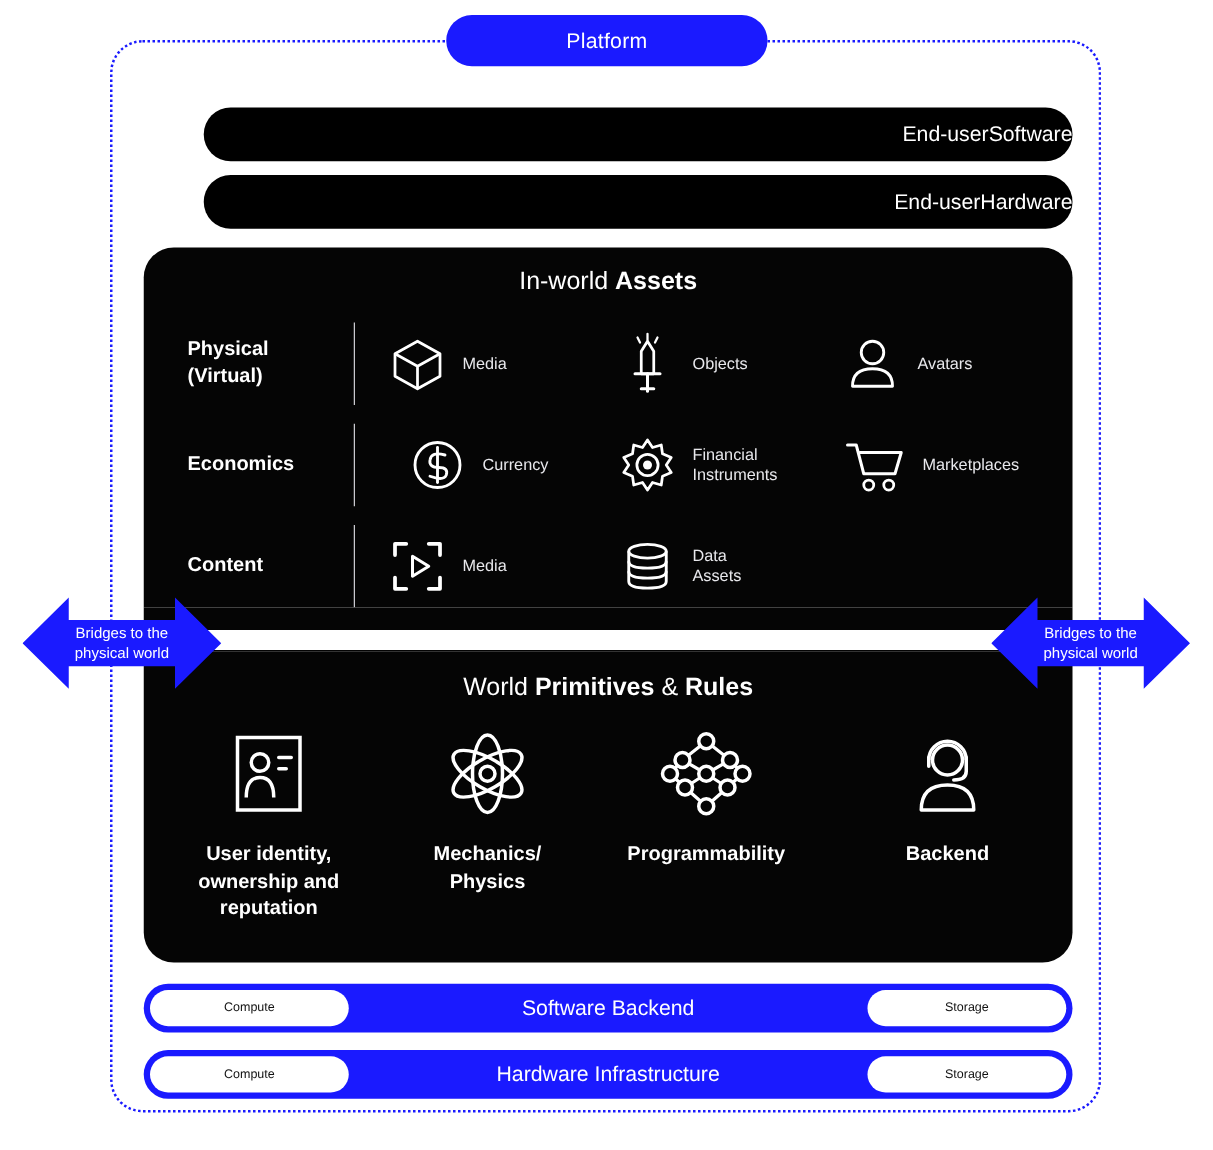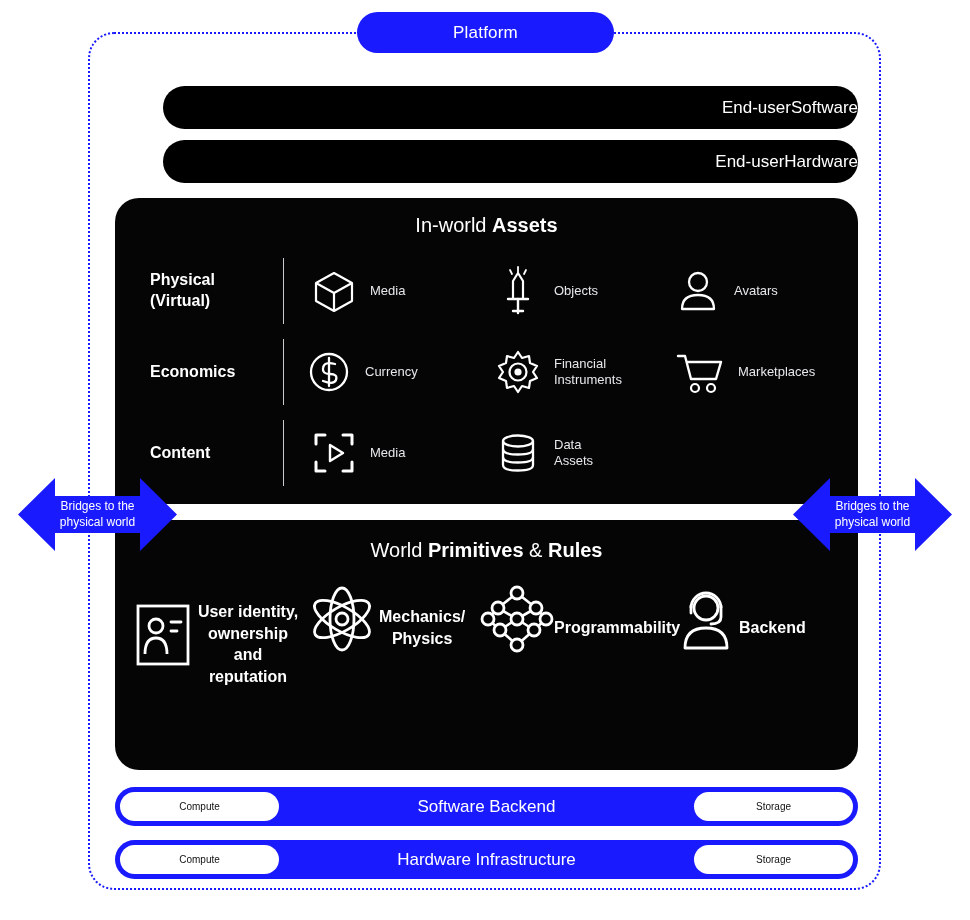--- a/index.html
+++ b/index.html
@@ -115,21 +115,21 @@
   .asset-cell .lbl {
     color: #e8e8ec; font-size: 13px; font-weight: 300;
     line-height: 1.25; white-space: pre-line;
   }
   .ic { flex: 0 0 auto; display: block; }
 
   
   .prim-cell {
     position: absolute; top: 62px;
     width: 170px;
-    display: flex; align-items: center;
+    display: flex; flex-direction: column; align-items: center;
   }
   .prim-cell .picon { height: 72px; display: flex; align-items: center; }
   .prim-cell .plbl {
     margin-top: 18px; text-align: center;
     color: #ffffff; font-size: 16px; font-weight: bold;
     line-height: 1.35; white-space: pre-line;
   }
 
   
   .infra-bar {
@@ -226,21 +226,21 @@
                 <circle cx="23" cy="14" r="9" fill="none" stroke="#ffffff" stroke-width="2.3"></circle>
                 <path d="M7 41 Q7 27 23 27 Q39 27 39 41 Z" fill="none" stroke="#ffffff" stroke-width="2.3" stroke-linejoin="round"></path>
               </svg>
             </span>
             <span class="lbl">Avatars</span>
           </div>
         </div>
         <div class="asset-row" style="top: 133px; padding-left: 44px;">
           <div class="rowlabel" style="white-space: pre-line;">Economics</div>
           <div class="row-divider"></div>
-          <div class="asset-cell" style="left: 191px;">
+          <div class="asset-cell" style="left: 212px;">
             <span>
               <svg class="ic" width="46" height="46" viewBox="0 0 46 46">
                 <circle cx="23" cy="23" r="18" fill="none" stroke="#ffffff" stroke-width="2.3"></circle>
                 <path d="M29 15 Q18 12 17 19 Q16 25 24 25 Q32 25 30 31 Q28 36 17 32" fill="none" stroke="#ffffff" stroke-width="2.3" stroke-linecap="round"></path>
                 <path d="M23 9 L23 37" stroke="#ffffff" stroke-width="2.3" stroke-linecap="round"></path>
               </svg>
             </span>
             <span class="lbl">Currency</span>
           </div>
           <div class="asset-cell" style="left: 380px;">

